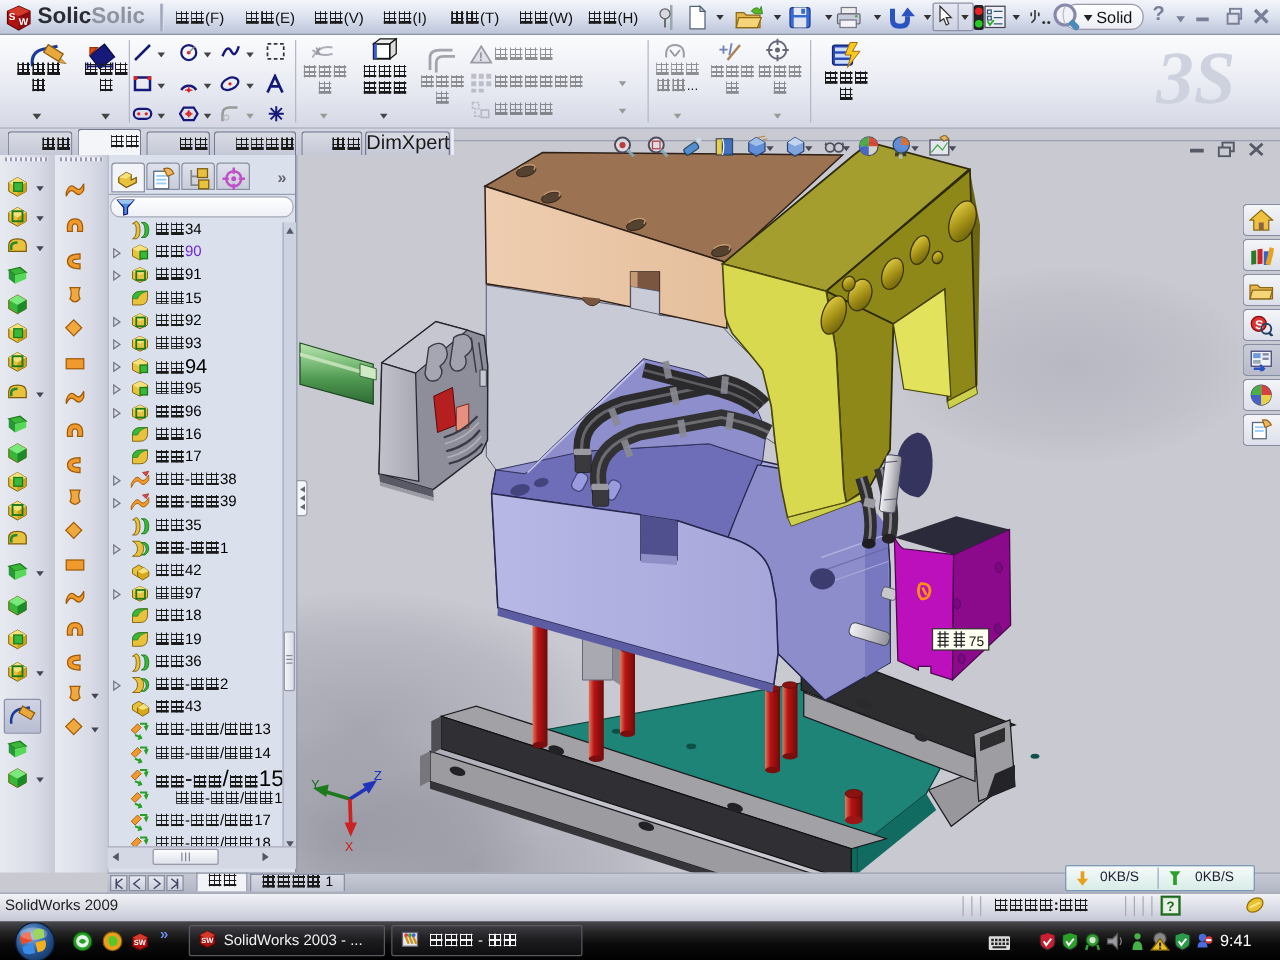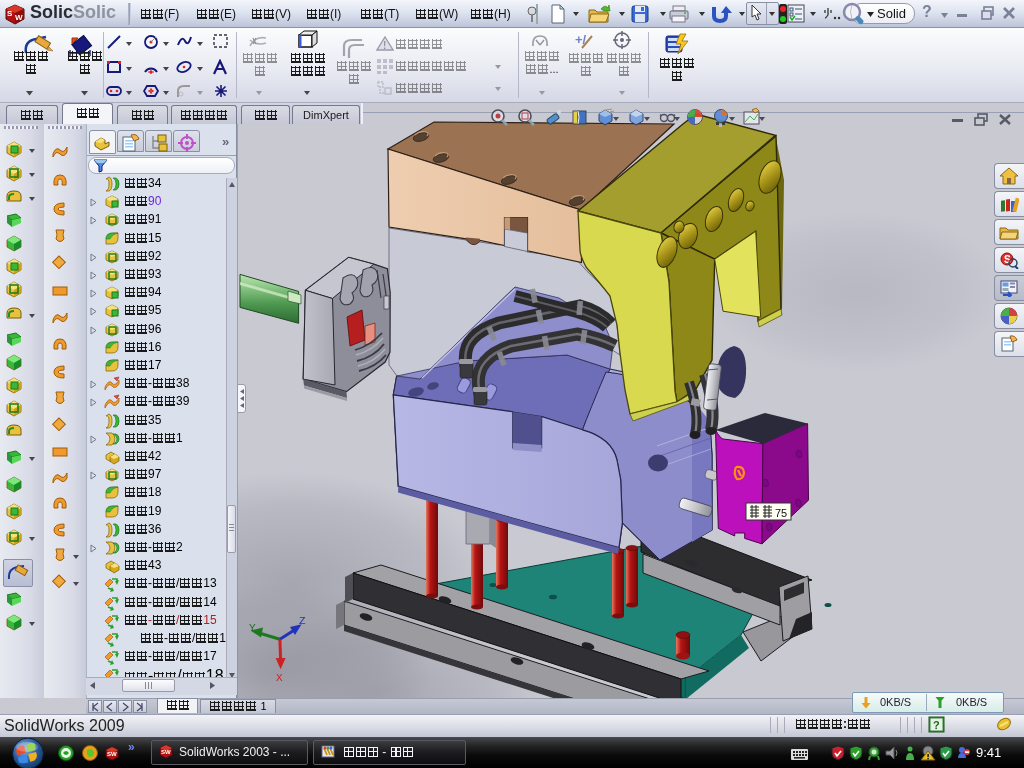--- a/index.html
+++ b/index.html
@@ -15,21 +15,21 @@
 .h.s10{width:10px;height:10px}
 
 #title{left:0;top:0;width:1024px;height:28px;background:linear-gradient(#f3f5fa,#dee4f0 45%,#c6cde0 85%,#bcc4d8);border-bottom:1px solid #8c94ac}
 .menu{font-size:12px;color:#111;height:28px;line-height:28px}
 
 #tb2{left:0;top:28px;width:1024px;height:75px;background:linear-gradient(#fbfcfd,#e9ebf3 55%,#d5d8e5);border-bottom:1px solid #a8aec0}
 .tbtxt{font-size:11px;color:#222;text-align:center;line-height:13px}
 .gray .h{opacity:.45}
 
 #tabrow{left:0;top:103px;width:362px;height:21px;background:linear-gradient(#d3d5e0,#c2c5d4)}
-.ctab{position:absolute;top:2px;height:19px;border:1px solid #73798e;border-bottom:none;border-radius:3px 3px 0 0;background:linear-gradient(#d9dbe4,#c5c8d6);font-size:11px;color:#1a1a1a;text-align:center;line-height:18px}
+.ctab{position:absolute;top:2px;height:19px;border:1px solid #73798e;border-bottom:none;border-radius:3px 3px 0 0;background:linear-gradient(#d9dbe4,#c5c8d6);font-size:16px;color:#1a1a1a;text-align:right;line-height:18px}
 .ctab.act{background:#f4f5f9;height:21px;z-index:3}
 
 .vtb{top:124px;height:574px;background:linear-gradient(90deg,#e8eaf1,#d8dbe6 70%,#c8ccda)}
 
 #tree{left:86px;top:124px;width:151px;height:574px;background:#dbe1ec;border-left:1px solid #aeb4c4;border-right:1px solid #878ea2}
 
 #status{left:0;top:714px;width:1024px;height:23px;background:linear-gradient(#f2f3f7,#d8dae4 60%,#c4c8d6);border-top:1px solid #9aa0b2;font-size:12px;color:#222}
 
 #task{left:0;top:737px;width:1024px;height:31px;background:linear-gradient(#4a4a4f,#222 30%,#0a0a0a 60%,#000)}
 .tbtn{position:absolute;top:740px;height:25px;border:1px solid #5a5a60;border-radius:2px;background:linear-gradient(#3c3c41,#1c1c1f 50%,#0e0e10);color:#eee;font-size:12px}
@@ -145,20 +145,21 @@
     <div class="abs" style="left:957px;top:14px;width:10px;height:3px;background:#7a8096"></div>
     <svg class="abs" style="left:981px;top:6px" width="13" height="14">
       <rect x="3" y="1" width="9" height="8" fill="none" stroke="#7a8096" stroke-width="1.6"></rect>
       <rect x="1" y="5" width="9" height="8" fill="#dde" stroke="#7a8096" stroke-width="1.6"></rect>
     </svg>
     <svg class="abs" style="left:1002px;top:6px" width="14" height="14">
       <path d="M2,2 L12,12 M12,2 L2,12" stroke="#7a8096" stroke-width="2.6"></path>
     </svg>
   </div>
 <div id="tb2" class="abs">
+    <div class="abs" style="left:925px;top:0px;font-size:60px;font-weight:bold;font-style:italic;color:#ced2de;font-family:'Liberation Serif',serif">3S</div>
     <svg class="abs" style="left:22px;top:5px" width="34" height="26">
       <path d="M4,20 Q2,8 14,6 L24,4" fill="none" stroke="#1a3a9a" stroke-width="2.5"></path>
       <rect x="14" y="6" width="14" height="7" transform="rotate(32 21 9)" fill="#e8a83c" stroke="#8a5a10"></rect>
       <polygon points="27,14 31,18 25,17" fill="#e8a83c" stroke="#8a5a10" stroke-width=".5"></polygon>
     </svg>
     <div class="abs tbtxt" style="left:6px;top:22px;width:50px"><i class="h"></i><i class="h"></i><i class="h"></i><br><i class="h"></i></div>
     <svg class="abs" style="left:25px;top:62px" width="9" height="6">
       <polygon points="1,1 8,1 4.5,5.5" fill="#444"></polygon>
     </svg>
     <svg class="abs" style="left:68px;top:5px" width="30" height="26">
@@ -611,21 +612,21 @@
   </svg>
 <div class="abs" style="left:124px;top:267px;font-size:12px;color:#000;white-space:nowrap"><i class="h"></i><i class="h"></i>93</div>
 <svg class="abs" style="left:90px;top:289px" width="7" height="9">
     <polygon points="1,1 6,4.5 1,8" fill="none" stroke="#778" stroke-width="1"></polygon>
   </svg>
 <svg class="abs" style="left:104px;top:285px" width="16" height="16">
     <polygon points="2,5 8,2 14,5 14,11 8,14 2,11" fill="#e8c23c" stroke="#7a5c0a" stroke-width=".7"></polygon>
     <polygon points="2,5 8,2 14,5 8,8" fill="#f6e27a"></polygon>
     <rect x="8" y="7" width="6" height="6" fill="#3ab63a" stroke="#1a7a1a"></rect>
   </svg>
-<div class="abs" style="left:124px;top:285px;font-size:12px;color:#000;white-space:nowrap"><i class="h"></i><i class="h"></i>94</div>
+<div class="abs" style="left:124px;top:285px;font-size:16px;color:#000;white-space:nowrap"><i class="h"></i><i class="h"></i>94</div>
 <svg class="abs" style="left:90px;top:307px" width="7" height="9">
     <polygon points="1,1 6,4.5 1,8" fill="none" stroke="#778" stroke-width="1"></polygon>
   </svg>
 <svg class="abs" style="left:104px;top:303px" width="16" height="16">
     <polygon points="2,5 8,2 14,5 14,11 8,14 2,11" fill="#e8c23c" stroke="#7a5c0a" stroke-width=".7"></polygon>
     <polygon points="2,5 8,2 14,5 8,8" fill="#f6e27a"></polygon>
     <rect x="8" y="7" width="6" height="6" fill="#3ab63a" stroke="#1a7a1a"></rect>
   </svg>
 <div class="abs" style="left:124px;top:303px;font-size:12px;color:#000;white-space:nowrap"><i class="h"></i><i class="h"></i>95</div>
 <svg class="abs" style="left:90px;top:326px" width="7" height="9">
@@ -736,21 +737,21 @@
     <polygon points="10,15 6,16 8,11" fill="#28a028"></polygon>
   </svg>
 <div class="abs" style="left:124px;top:595px;font-size:12px;color:#000;white-space:nowrap"><i class="h"></i><i class="h"></i>-<i class="h"></i><i class="h"></i>/<i class="h"></i><i class="h"></i>14</div>
 <svg class="abs" style="left:104px;top:613px" width="16" height="16">
     <polygon points="1,8 6,3 9,6 4,11" fill="#f09a2e" stroke="#a05c08" stroke-width=".7"></polygon>
     <path d="M8,3 L13,3 L13,7" fill="none" stroke="#28a028" stroke-width="1.6"></path>
     <polygon points="13,9 15,4 11,5" fill="#28a028"></polygon>
     <path d="M4,12 L9,14" stroke="#28a028" stroke-width="1.6"></path>
     <polygon points="10,15 6,16 8,11" fill="#28a028"></polygon>
   </svg>
-<div class="abs" style="left:124px;top:613px;font-size:12px;color:#b91c1c;white-space:nowrap"><i class="h"></i><i class="h"></i>-<i class="h"></i><i class="h"></i>/<i class="h"></i><i class="h"></i>15</div>
+<div class="abs" style="left:124px;top:613px;font-size:18px;color:#000000;white-space:nowrap"><i class="h"></i><i class="h"></i>-<i class="h"></i><i class="h"></i>/<i class="h"></i><i class="h"></i>15</div>
 <svg class="abs" style="left:104px;top:631px" width="16" height="16">
     <polygon points="1,8 6,3 9,6 4,11" fill="#f09a2e" stroke="#a05c08" stroke-width=".7"></polygon>
     <path d="M8,3 L13,3 L13,7" fill="none" stroke="#28a028" stroke-width="1.6"></path>
     <polygon points="13,9 15,4 11,5" fill="#28a028"></polygon>
     <path d="M4,12 L9,14" stroke="#28a028" stroke-width="1.6"></path>
     <polygon points="10,15 6,16 8,11" fill="#28a028"></polygon>
   </svg>
 <div class="abs" style="left:140px;top:631px;font-size:12px;color:#000;white-space:nowrap"><i class="h"></i><i class="h"></i>-<i class="h"></i><i class="h"></i>/<i class="h"></i><i class="h"></i>16</div>
 <svg class="abs" style="left:104px;top:649px" width="16" height="16">
     <polygon points="1,8 6,3 9,6 4,11" fill="#f09a2e" stroke="#a05c08" stroke-width=".7"></polygon>
@@ -760,21 +761,21 @@
     <polygon points="10,15 6,16 8,11" fill="#28a028"></polygon>
   </svg>
 <div class="abs" style="left:124px;top:649px;font-size:12px;color:#000;white-space:nowrap"><i class="h"></i><i class="h"></i>-<i class="h"></i><i class="h"></i>/<i class="h"></i><i class="h"></i>17</div>
 <svg class="abs" style="left:104px;top:667px" width="16" height="16">
     <polygon points="1,8 6,3 9,6 4,11" fill="#f09a2e" stroke="#a05c08" stroke-width=".7"></polygon>
     <path d="M8,3 L13,3 L13,7" fill="none" stroke="#28a028" stroke-width="1.6"></path>
     <polygon points="13,9 15,4 11,5" fill="#28a028"></polygon>
     <path d="M4,12 L9,14" stroke="#28a028" stroke-width="1.6"></path>
     <polygon points="10,15 6,16 8,11" fill="#28a028"></polygon>
   </svg>
-<div class="abs" style="left:124px;top:667px;font-size:16px;color:#000;white-space:nowrap"><i class="h"></i><i class="h"></i>-<i class="h"></i><i class="h"></i>/<i class="h"></i><i class="h"></i>18</div>
+<div class="abs" style="left:124px;top:667px;font-size:12px;color:#000;white-space:nowrap"><i class="h"></i><i class="h"></i>-<i class="h"></i><i class="h"></i>/<i class="h"></i><i class="h"></i>18</div>
 <div class="abs" style="left:226px;top:178px;width:11px;height:504px;background:#ccd2e0;border-left:1px solid #aab"></div>
 <svg class="abs" style="left:228px;top:181px" width="8" height="7">
     <polygon points="4,1 7,6 1,6" fill="#556"></polygon>
   </svg>
 <svg class="abs" style="left:228px;top:672px" width="8" height="7">
     <polygon points="1,1 7,1 4,6" fill="#556"></polygon>
   </svg>
 <div class="abs" style="left:227px;top:505px;width:9px;height:48px;background:linear-gradient(90deg,#f4f5f8,#d8dce8);border:1px solid #99a;border-radius:2px"></div>
 <div class="abs" style="left:229px;top:524px;width:5px;height:1px;background:#889"></div>
 <div class="abs" style="left:229px;top:527px;width:5px;height:1px;background:#889"></div>
@@ -1159,21 +1160,21 @@
   </svg>
 <svg class="abs" style="left:118px;top:701px" width="14" height="12">
     <path d="M5,2 L10,6 L5,10" stroke="#446" fill="none" stroke-width="1.2"></path>
   </svg>
 <svg class="abs" style="left:133px;top:701px" width="14" height="12">
     <path d="M4,2 L9,6 L4,10 M9,2 L9,10" stroke="#446" fill="none" stroke-width="1.2"></path>
   </svg>
 <div class="abs" style="left:157px;top:698px;width:41px;height:15px;background:#f2f3f7;border:1px solid #8a90a4;border-bottom:none;text-align:center;font-size:11px"><i class="h s10"></i><i class="h s10"></i></div>
 <div class="abs" style="left:200px;top:699px;width:76px;height:14px;background:linear-gradient(#d8dae4,#c2c6d4);border:1px solid #8a90a4;border-bottom:none;text-align:center;font-size:11px"><i class="h s10"></i><i class="h s10"></i><i class="h s10"></i><i class="h s10"></i> 1</div>
 <div id="status" class="abs"></div>
-<div class="abs" style="left:4px;top:717px;font-size:16px;color:#222">SolidWorks 2009</div>
+<div class="abs" style="left:4px;top:717px;font-size:12px;color:#222">SolidWorks 2009</div>
 <div class="abs" style="left:770px;top:717px;width:1px;height:16px;background:#aab"></div>
 <div class="abs" style="left:777px;top:717px;width:1px;height:16px;background:#aab"></div>
 <div class="abs" style="left:784px;top:717px;width:1px;height:16px;background:#aab"></div>
 <div class="abs" style="left:900px;top:717px;width:1px;height:16px;background:#aab"></div>
 <div class="abs" style="left:907px;top:717px;width:1px;height:16px;background:#aab"></div>
 <div class="abs" style="left:914px;top:717px;width:1px;height:16px;background:#aab"></div>
 <div class="abs" style="left:921px;top:717px;width:1px;height:16px;background:#aab"></div>
 <div class="abs" style="left:795px;top:717px;font-size:12px"><i class="h"></i><i class="h"></i><i class="h"></i><i class="h"></i><span style="font-weight:bold">:</span><i class="h"></i><i class="h"></i></div>
 <svg class="abs" style="left:928px;top:716px" width="17" height="17">
     <rect x="1" y="1" width="15" height="15" fill="#3a8a3a" stroke="#1a5a1a"></rect>

